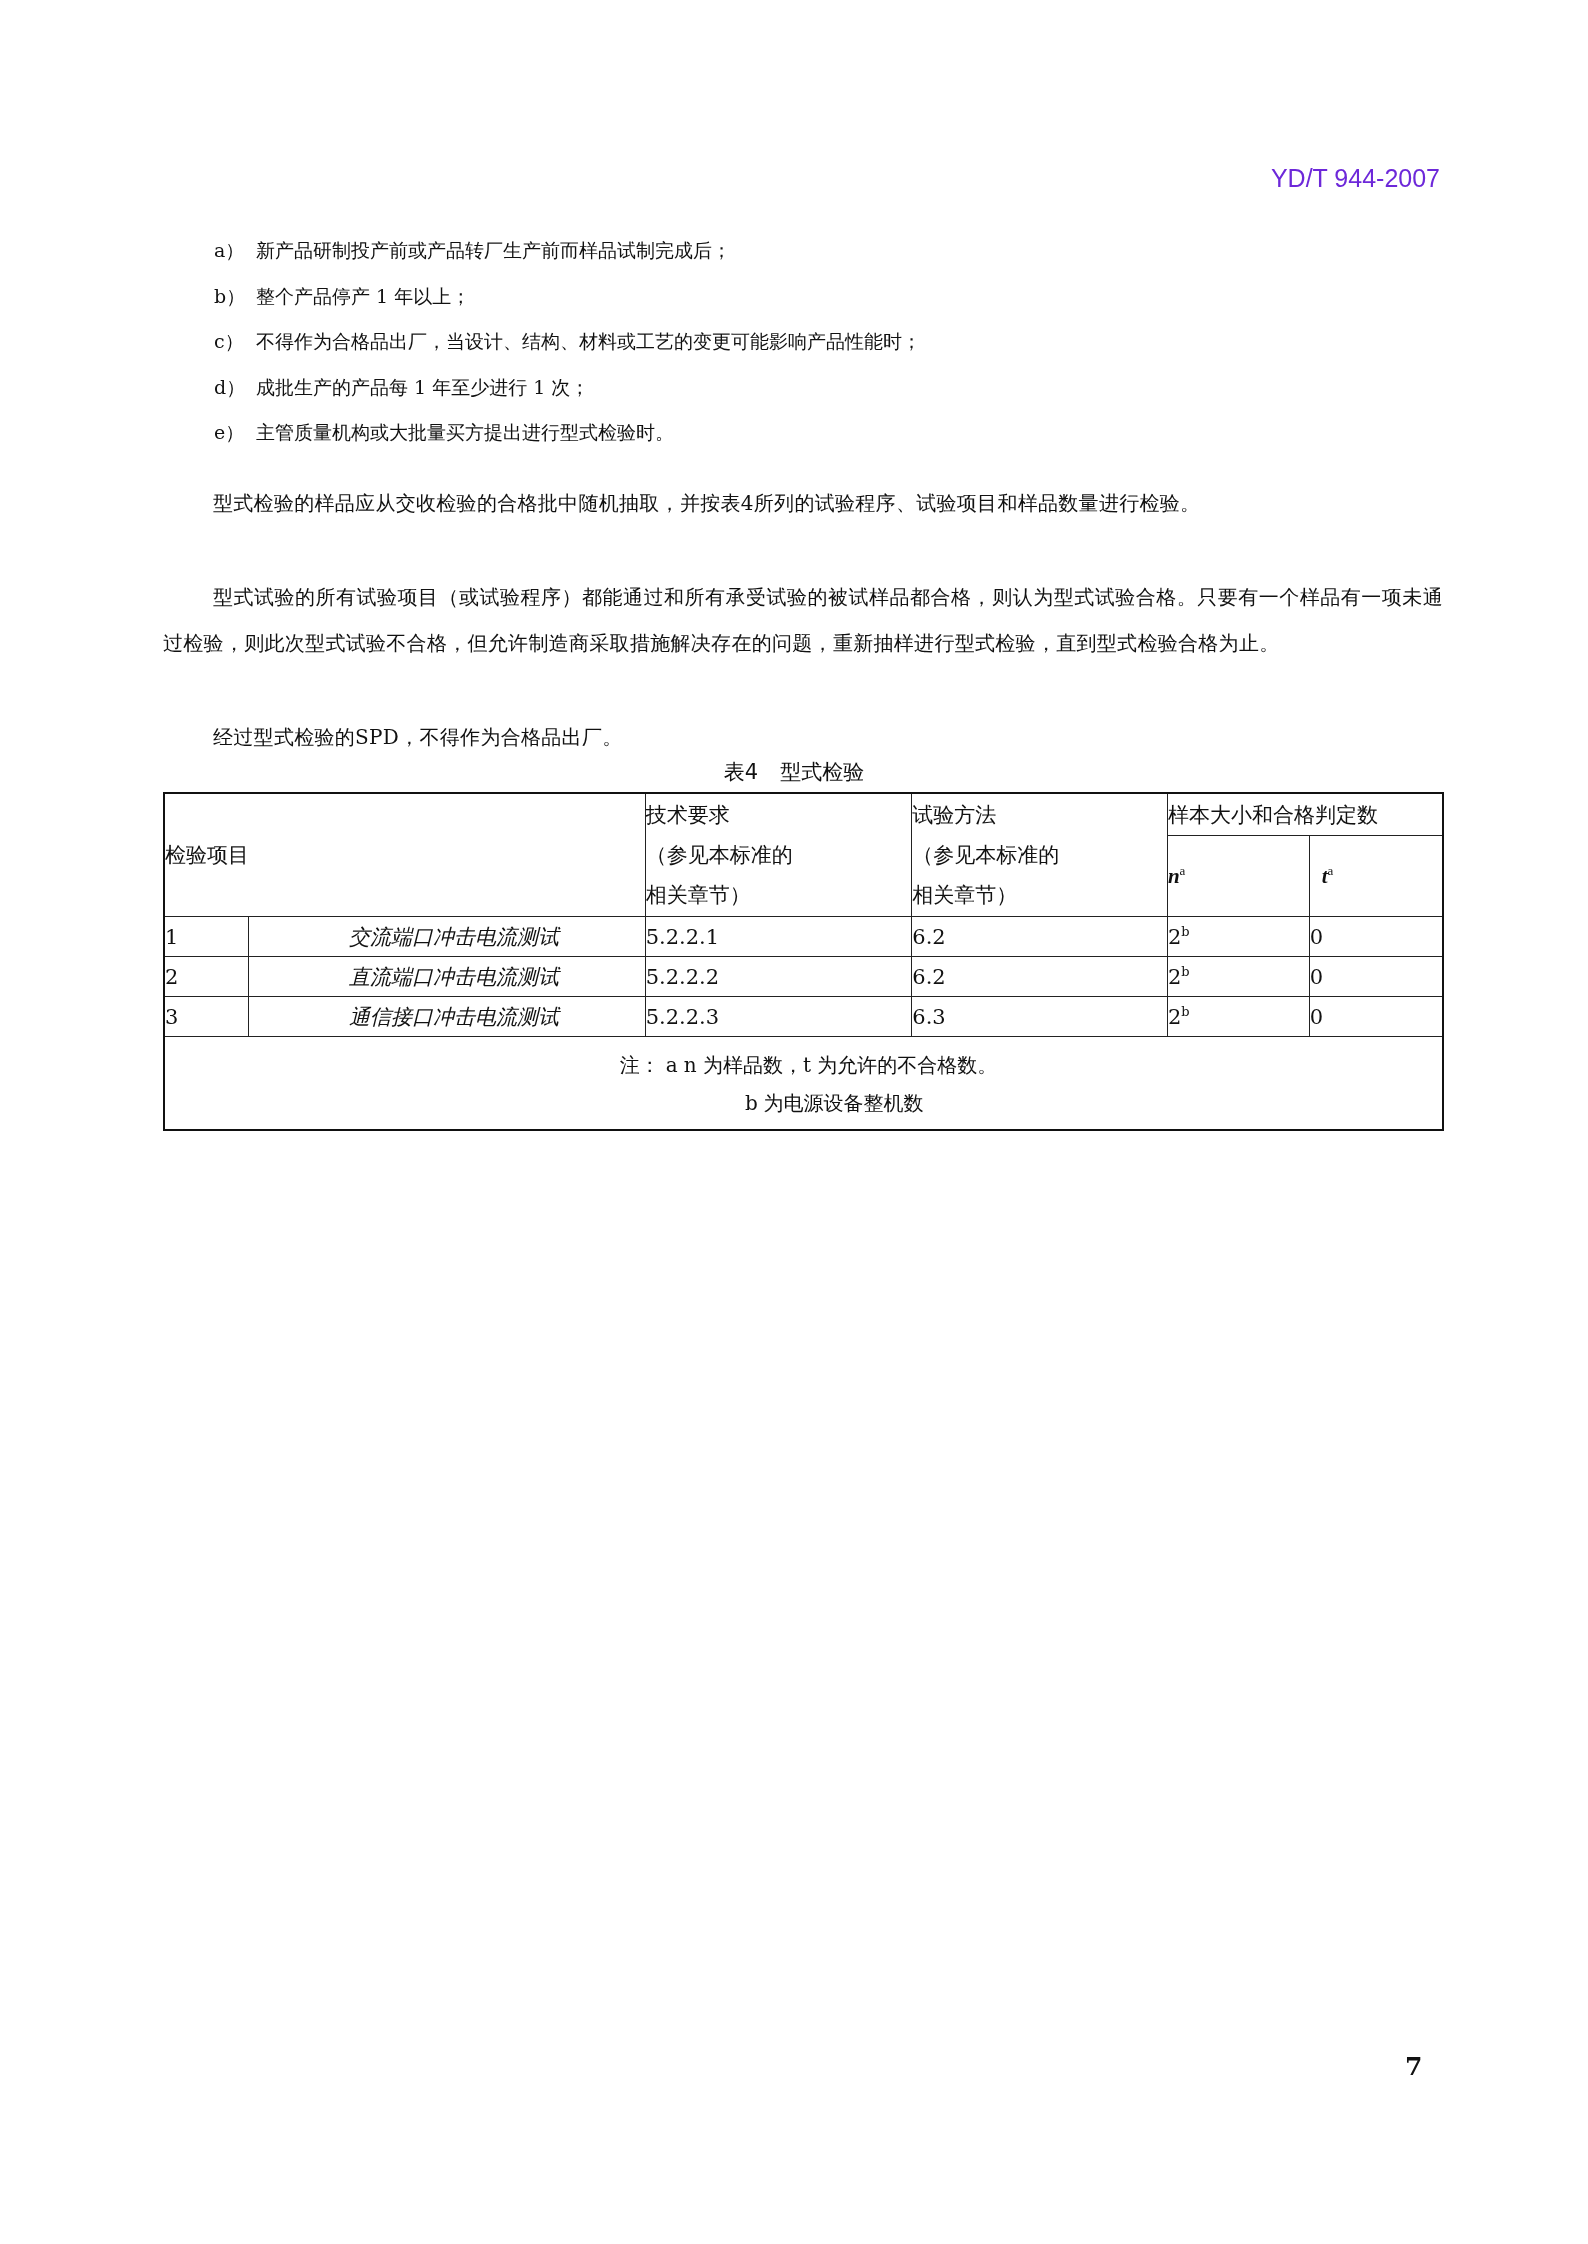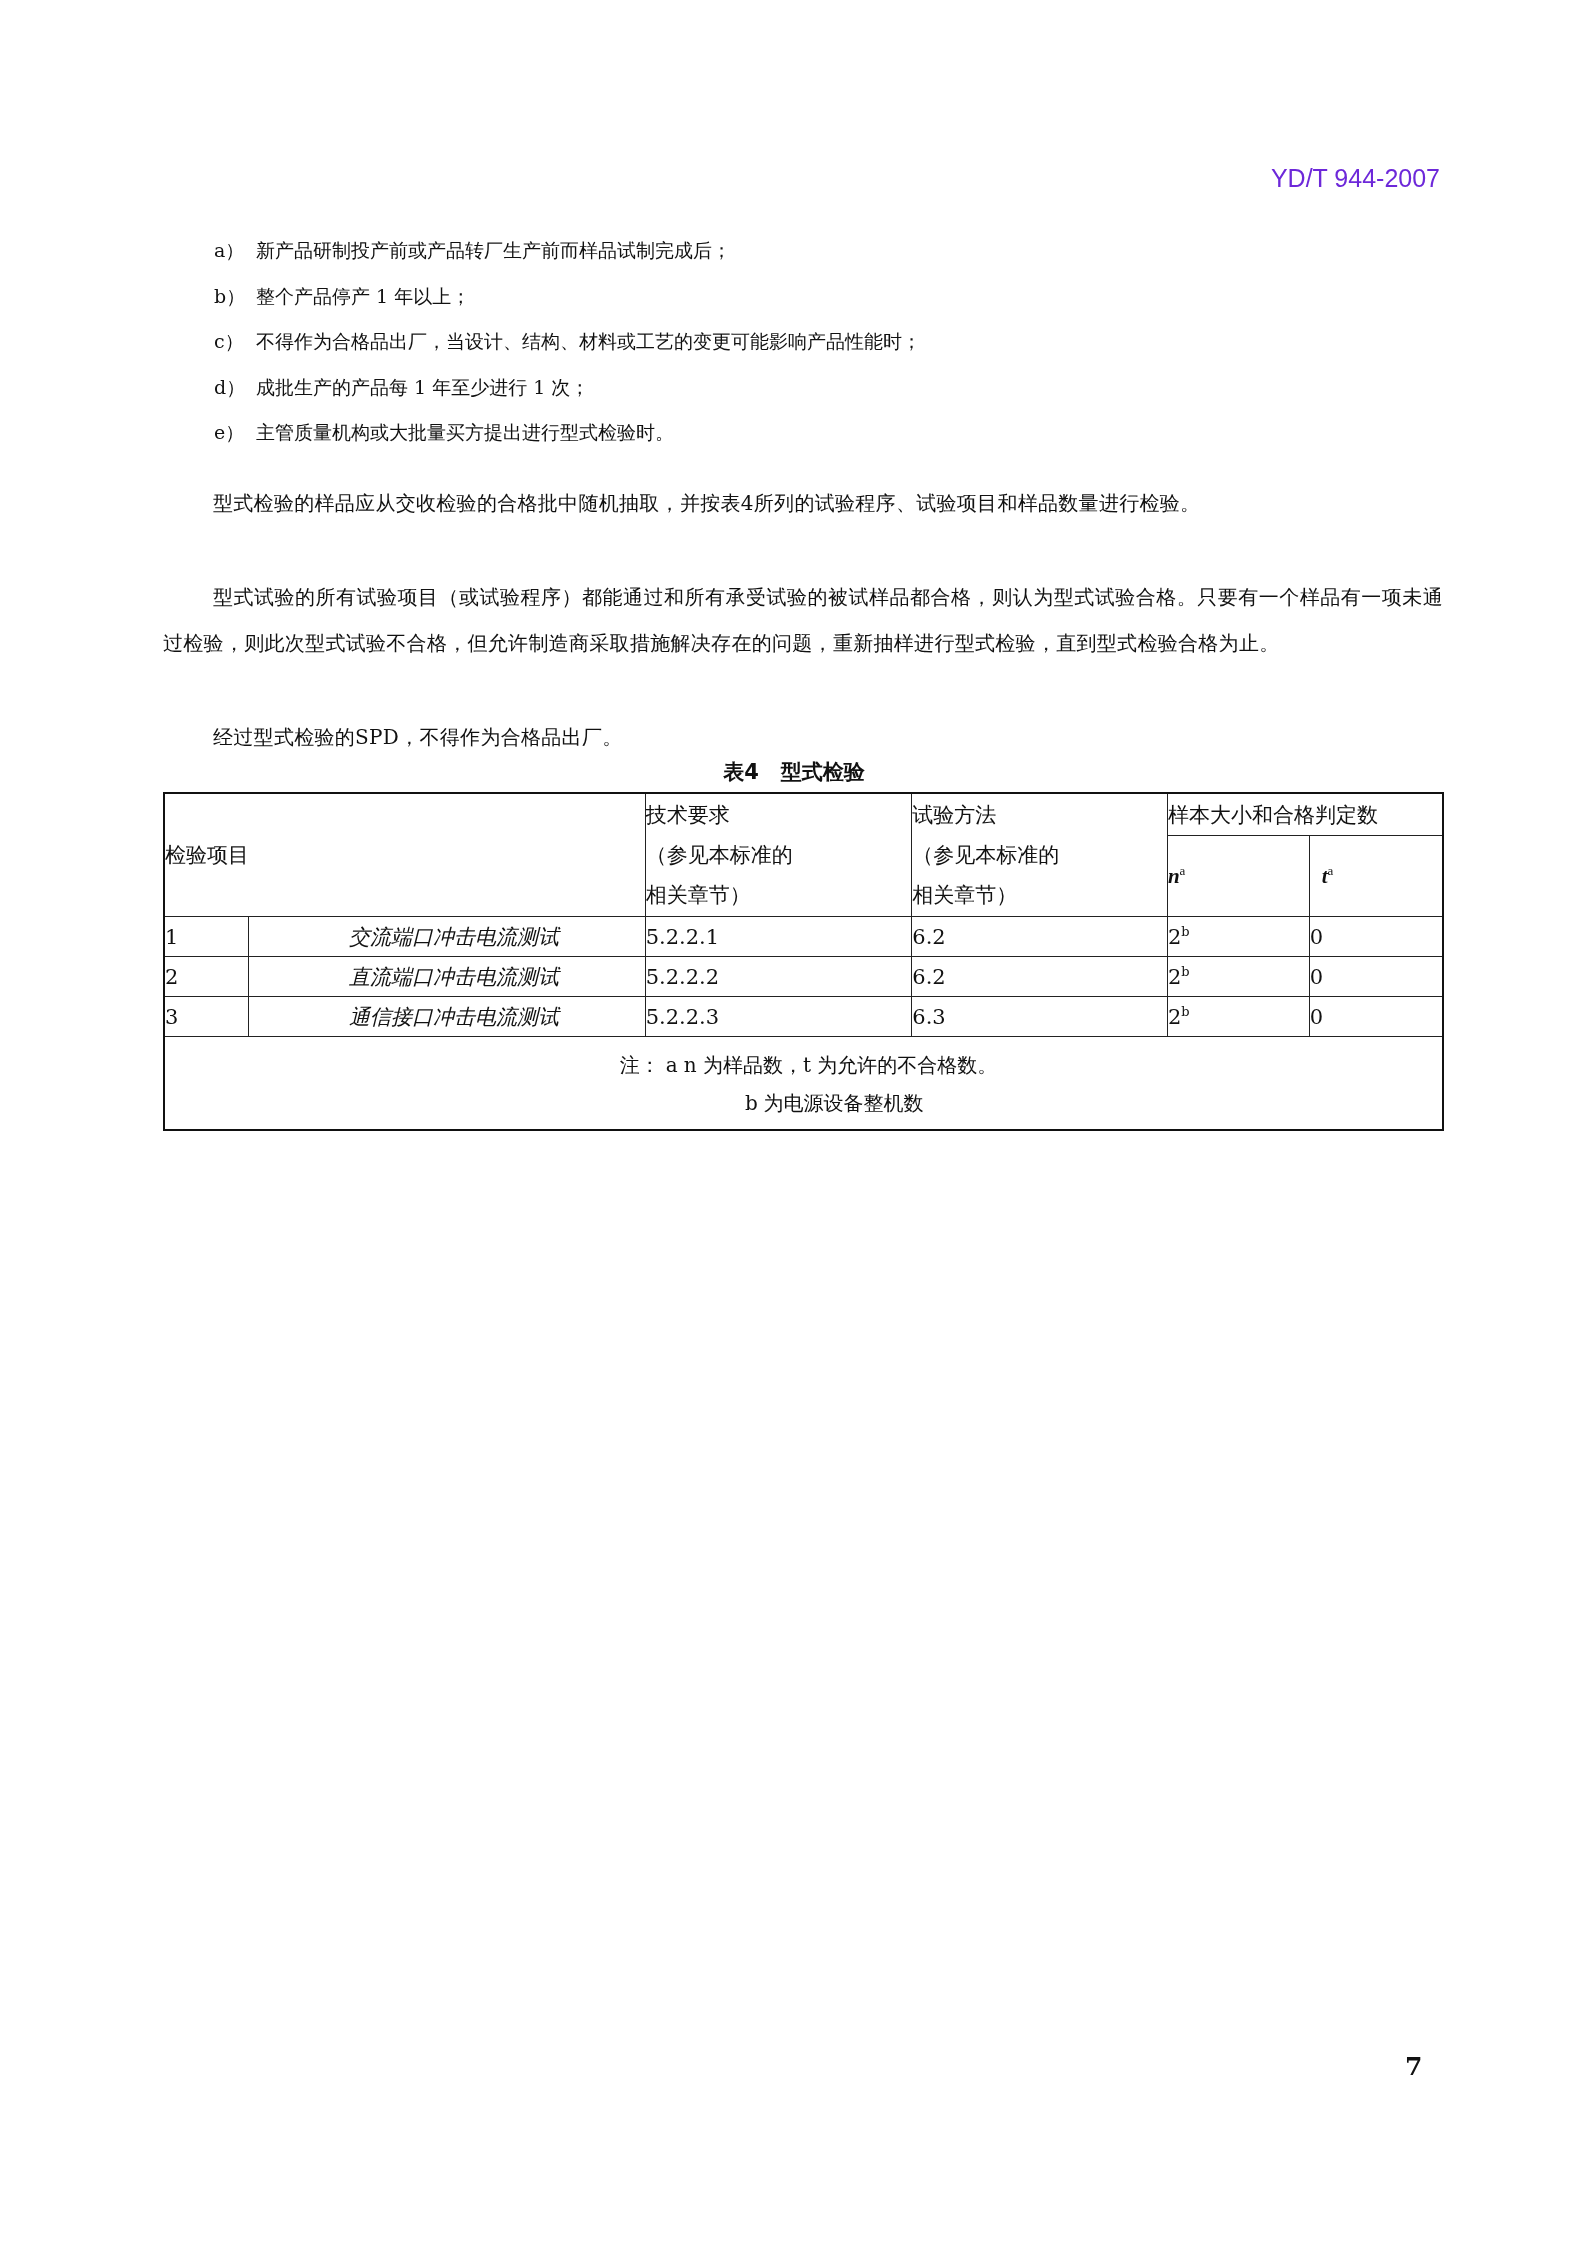--- a/index.html
+++ b/index.html
@@ -9,21 +9,21 @@
               font-family:"Liberation Sans","DejaVu Sans",sans-serif; font-size:25px; color:#6d28d9; }
   .list { position:absolute; left:214px; top:228px; }
   .list-item { height:45.5px; line-height:45.5px; font-size:19px; white-space:nowrap; }
   .list-item .lbl { display:inline-block; width:42px; }
   .para { position:absolute; left:163px; width:1280px; font-size:20px; line-height:46px;
           text-indent:50px; text-align:justify; letter-spacing:0.3px; }
   .p1 { top:460px; }
   .p2 { top:554px; }
   .p3 { top:694px; }
   .caption { position:absolute; top:758px; left:0; width:1588px; text-align:center;
-             font-size:21px; font-weight:bold; font-family:"DejaVu Sans","Liberation Sans",sans-serif; }
+             font-size:21px; font-weight:normal; font-family:"DejaVu Sans","Liberation Sans",sans-serif; }
   .caption .sp { display:inline-block; width:22px; }
   table.t4 { position:absolute; left:163px; top:792px; width:1281px; border-collapse:collapse;
              border:2.5px solid #111; font-size:21px; }
   table.t4 td { border:1.5px solid #222; vertical-align:middle; padding:0; }
   .h-item { height:122px; }
   .h-multi div { line-height:40px; }
   .h-sample { height:41px; }
   .h-n, .h-t { height:80px; font-style:italic; font-weight:bold; font-family:"Liberation Serif",serif;margin-left:24px; }
   .h-t { text-align:left !important; padding-left:12px !important; }
   sup { font-size:13px; font-weight:normal; font-style:normal; }

